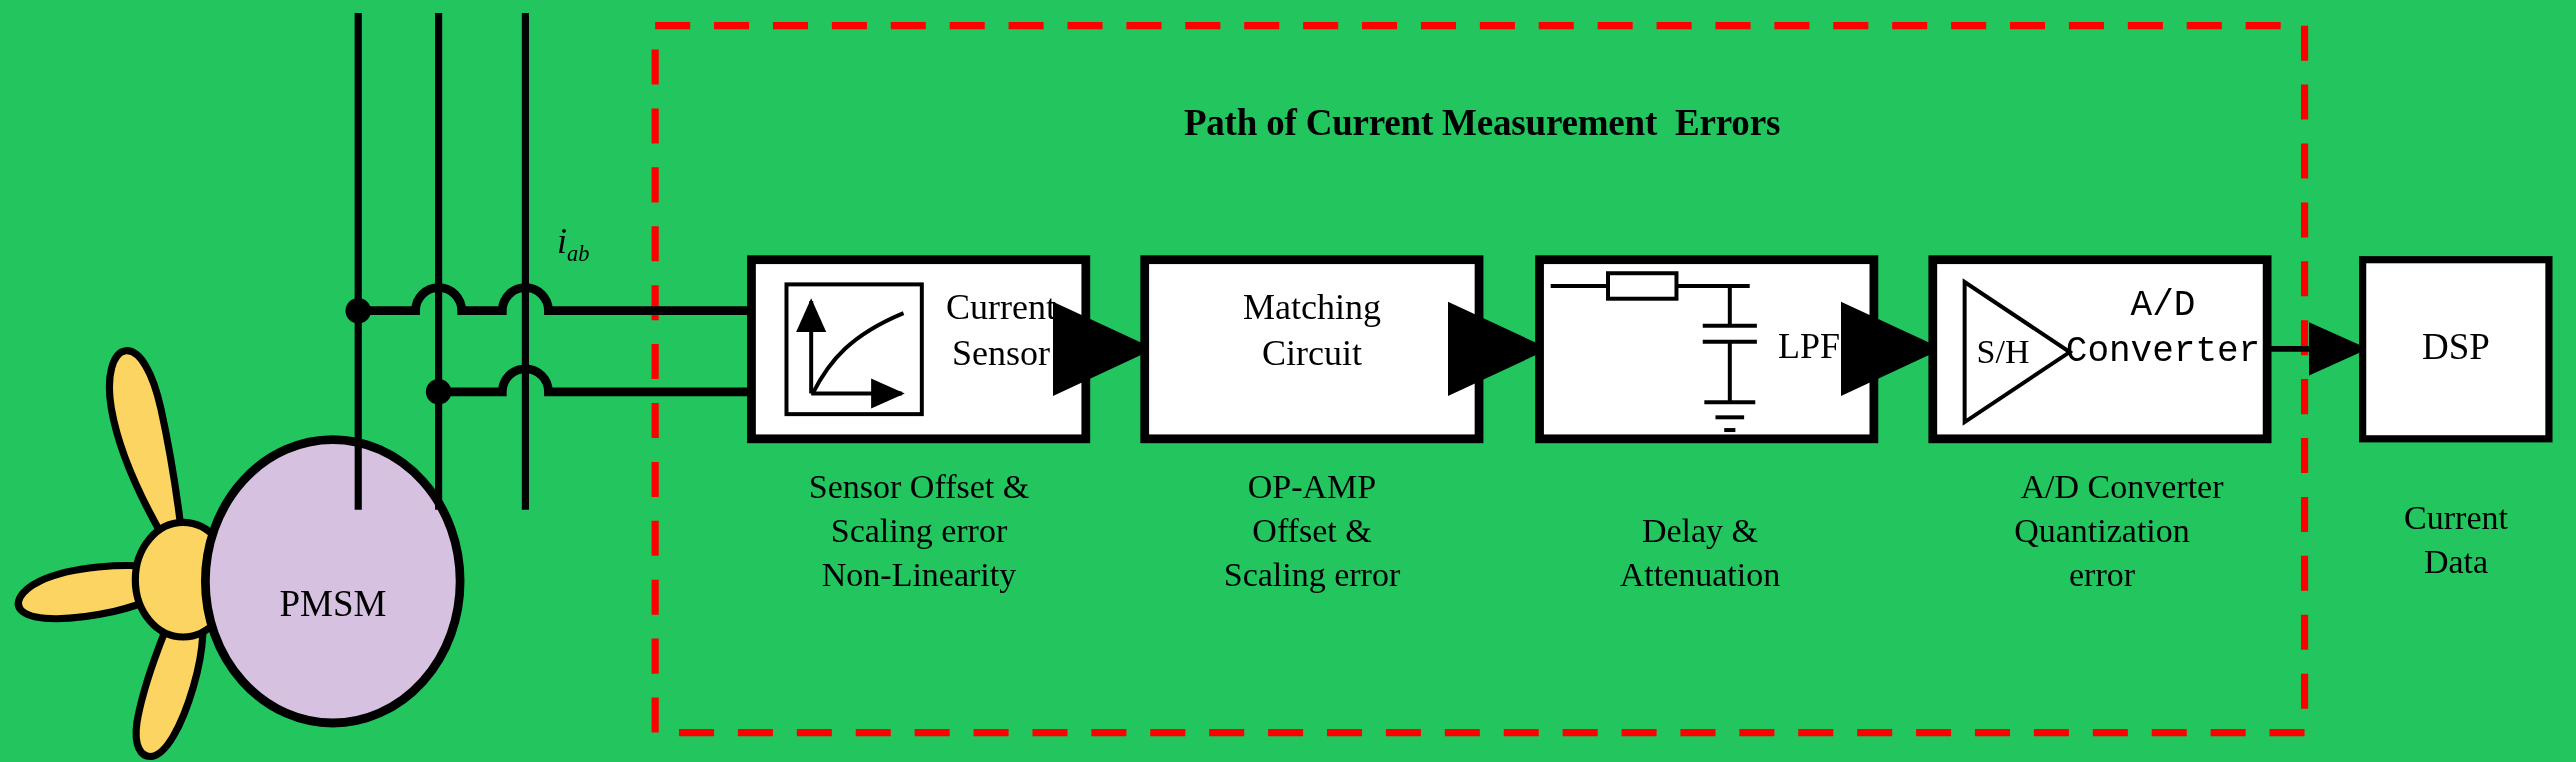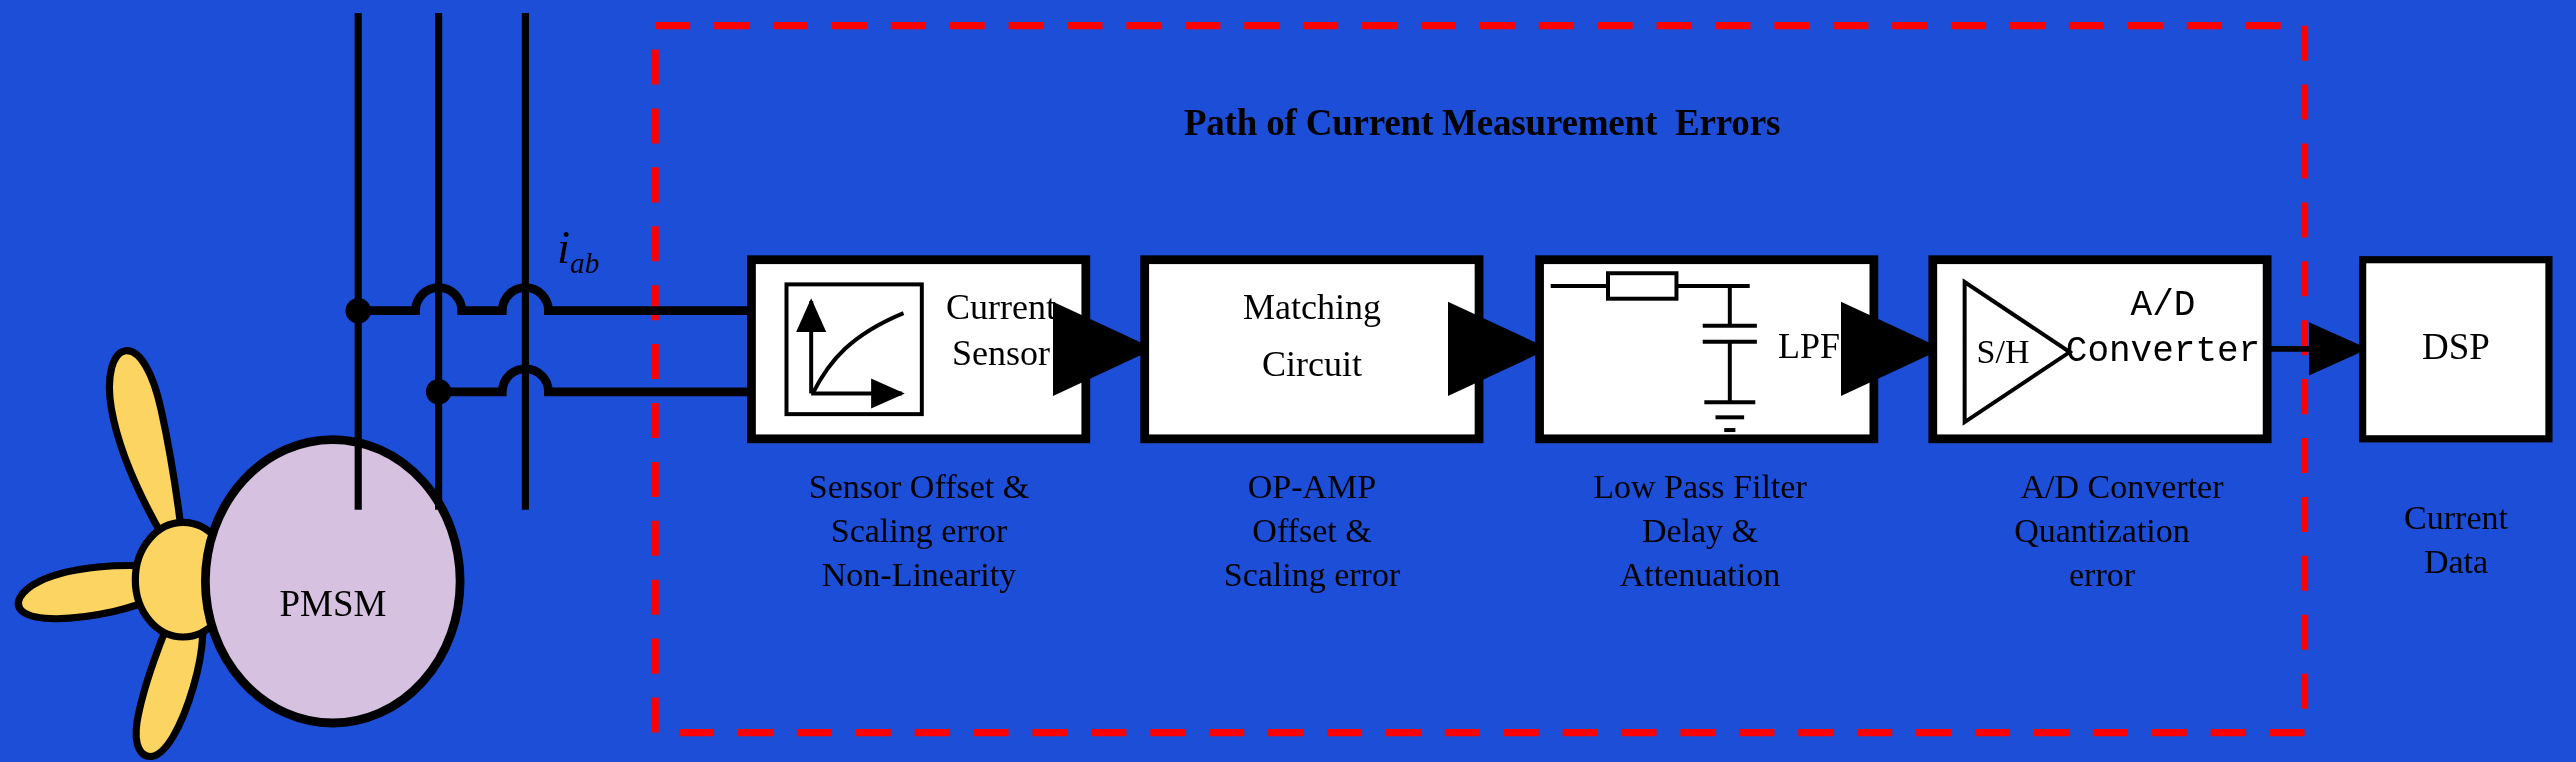--- a/index.html
+++ b/index.html
@@ -5,21 +5,21 @@
 <style>
   html, body {
     margin: 0;
     padding: 0;
     background: #ffffff;
   }
   #canvas {
     position: relative;
     width: 2576px;
     height: 763px;
-    background: #1d4ed8;
+    background: #22c55e;
     font-family: "Liberation Serif", "DejaVu Serif", serif;
     overflow: hidden;
   }
   #scene {
     position: absolute;
     left: 0;
     top: 0;
     width: 2576px;
     height: 763px;
   }
@@ -45,21 +45,21 @@
   .caption {
     font-size: 34px;
   }
   .inner-label {
     font-size: 34px;
   }
   .node-label {
     font-size: 37px;
   }
   .cur-sym {
-    font-size: 47px;
+    font-size: 36px;
     font-style: italic;
   }
   .cur-sym sub {
     font-size: 0.62em;
     font-style: italic;
   }
 </style>
 </head>
 <body>
 
@@ -184,39 +184,38 @@
   <div class="txt diagram-title ctr" style="left:1482px; top:102px;">Path of Current Measurement  Errors</div>
 
   <div class="txt cur-sym" style="left:557px; top:221px;"><span>i</span><sub>ab</sub></div>
 
   <div class="txt node-label ctr" style="left:333px; top:559px;margin-top:24px;">PMSM</div>
 
   <div class="txt block-label ctr" style="left:1001px; top:287px;">Current</div>
   <div class="txt block-label ctr" style="left:1001px; top:333px;">Sensor</div>
 
   <div class="txt block-label ctr" style="left:1312px; top:287px;">Matching</div>
-  <div class="txt block-label ctr" style="left:1312px; top:344px;">Circuit</div>
+  <div class="txt block-label ctr" style="left:1312px; top:333px;">Circuit</div>
 
   <div class="txt block-label ctr" style="left:1809px; top:326px;">LPF</div>
 
   <div class="txt inner-label ctr" style="left:2003px; top:333px;">S/H</div>
   <div class="txt block-label ctr" style="left:2163px; top:285px;font-family:Liberation Mono, monospace;">A/D</div>
   <div class="txt block-label ctr" style="left:2163px; top:331px;font-family:Liberation Mono, monospace;">Converter</div>
 
   <div class="txt node-label ctr" style="left:2456px; top:326px;">DSP</div>
 
   <div class="txt caption ctr" style="left:919px; top:468px;">Sensor Offset &amp;</div>
   <div class="txt caption ctr" style="left:919px; top:512px;">Scaling error</div>
   <div class="txt caption ctr" style="left:919px; top:556px;">Non-Linearity</div>
 
   <div class="txt caption ctr" style="left:1312px; top:468px;">OP-AMP</div>
   <div class="txt caption ctr" style="left:1312px; top:512px;">Offset &amp;</div>
   <div class="txt caption ctr" style="left:1312px; top:556px;">Scaling error</div>
 
-  <div class="txt caption ctr" style="left:1700px; top:468px;">Low Pass Filter</div>
   <div class="txt caption ctr" style="left:1700px; top:512px;">Delay &amp;</div>
   <div class="txt caption ctr" style="left:1700px; top:556px;">Attenuation</div>
 
   <div class="txt caption ctr" style="left:2102px; top:468px;margin-left:20px;">A/D Converter</div>
   <div class="txt caption ctr" style="left:2102px; top:512px;">Quantization</div>
   <div class="txt caption ctr" style="left:2102px; top:556px;">error</div>
 
   <div class="txt caption ctr" style="left:2456px; top:499px;">Current</div>
   <div class="txt caption ctr" style="left:2456px; top:543px;">Data</div>
 

